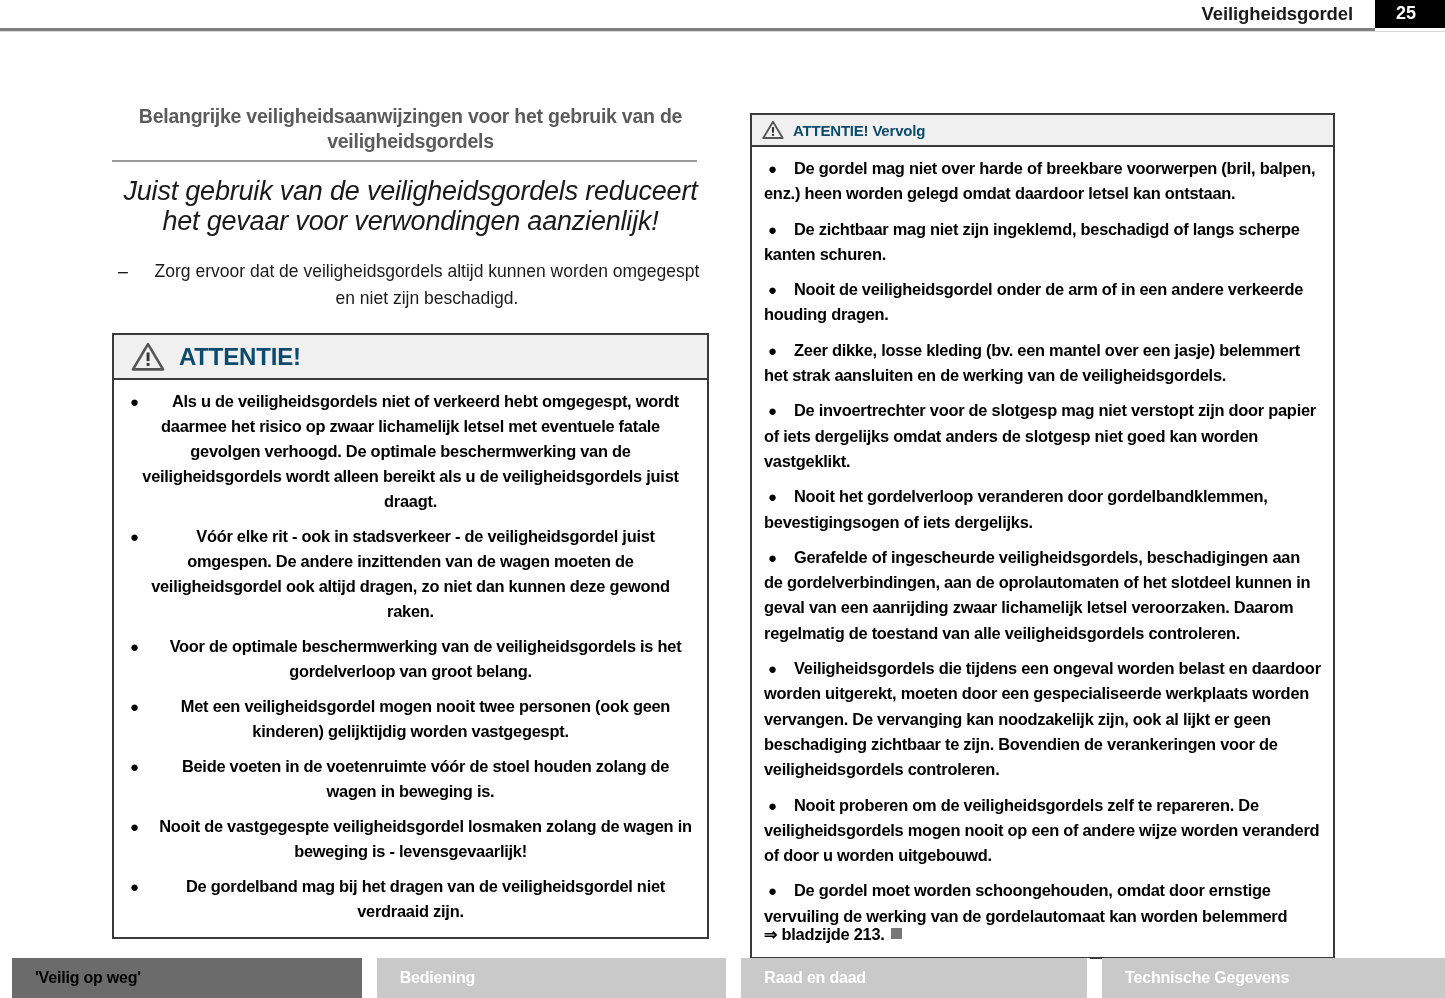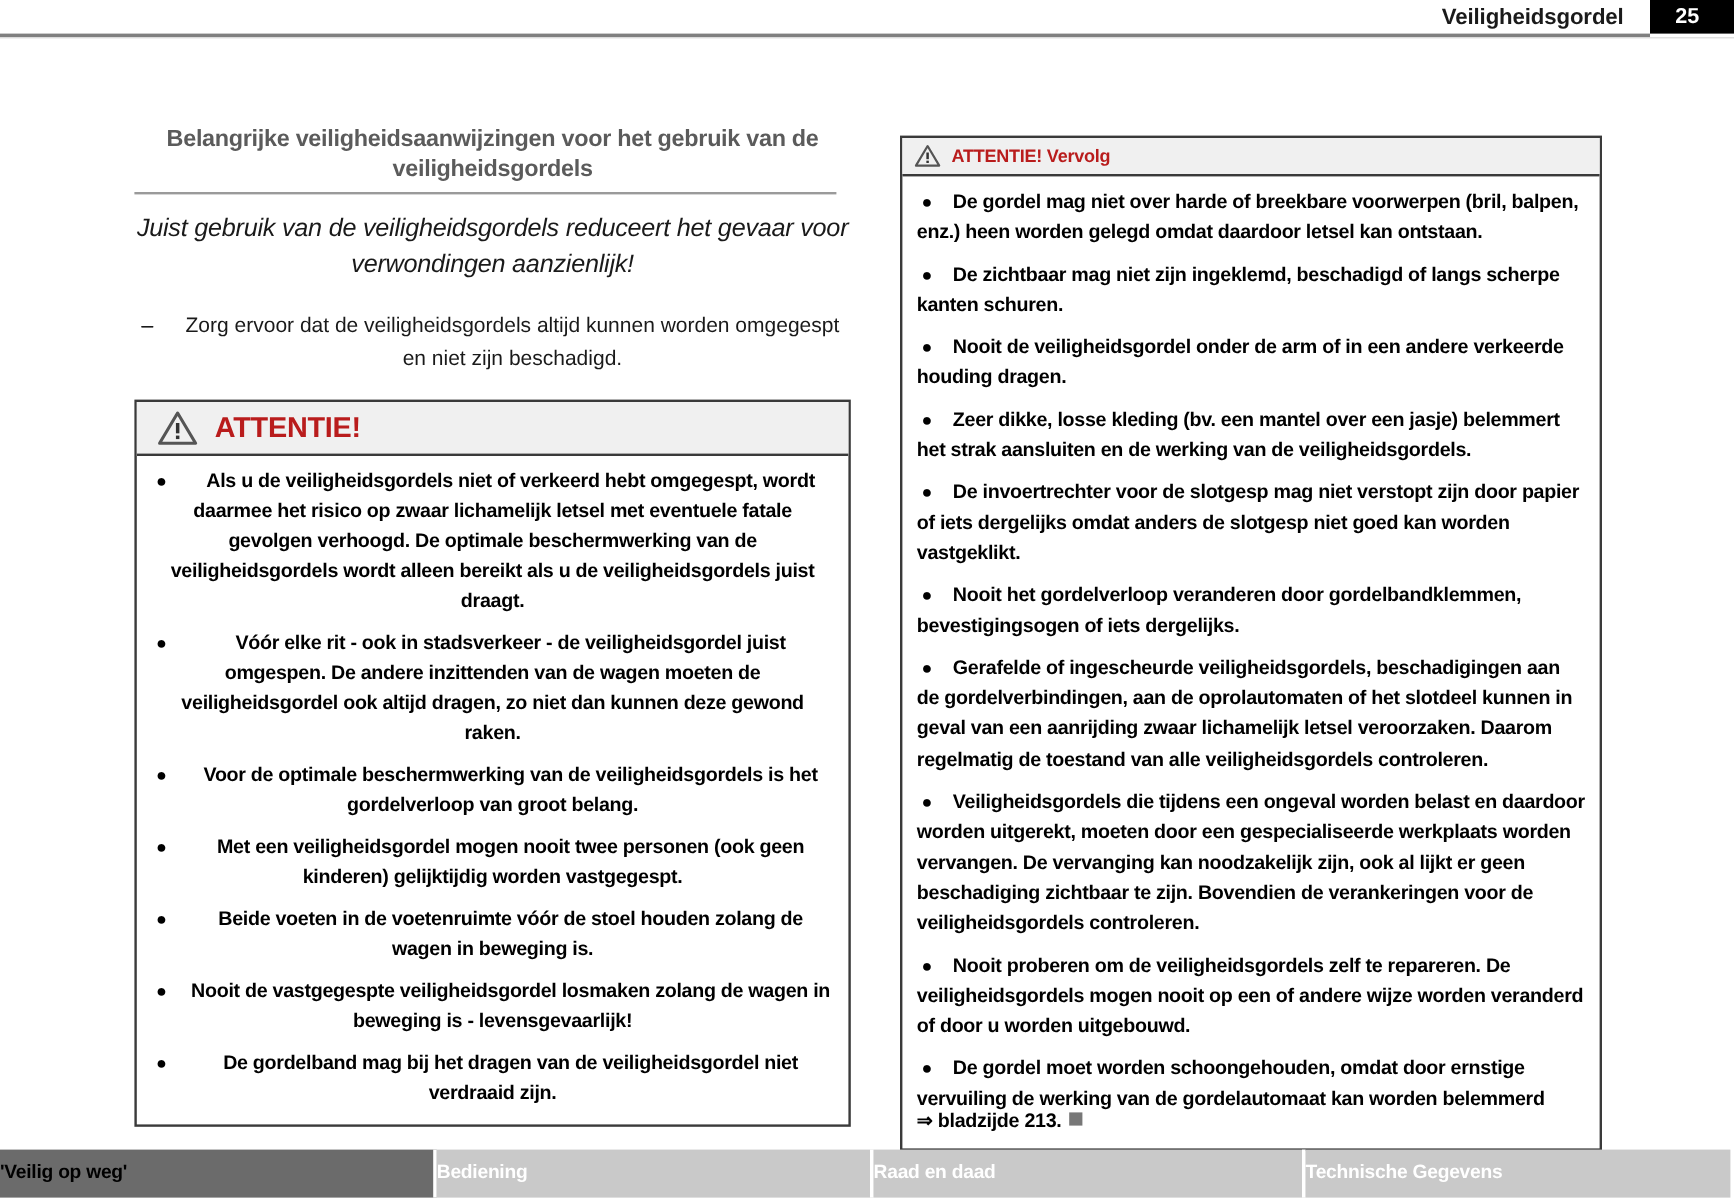--- a/index.html
+++ b/index.html
@@ -91,21 +91,21 @@
     margin: 0;
     padding: 0 0 6px 0;
   }
   #heading-rule {
     width: 585px;
     height: 2px;
     background: #9a9a9a;
     margin: 0 0 14px 0;
   }
   #intro-text {
-    font-size: 21px;
+    font-size: 27px;
     font-style: italic;
     line-height: 30px;
     color: #1a1a1a;
     letter-spacing: -0.2px;
     margin: 0 0 22px 0;
   }
 
   
   .dash-list { margin: 0; padding: 0; }
   .dash-item {
@@ -148,21 +148,21 @@
     height: 45px;
     padding: 0 0 0 17px;
   }
   #warn-head-right {
     height: 32px;
     padding: 0 0 0 10px;
   }
   .warn-tri { display: block; }
   .warn-head-label {
     font-weight: bold;
-    color: #b91c1c;
+    color: #0c4a6e;
     letter-spacing: -0.2px;
     white-space: nowrap;
   }
   #warn-head-left .warn-head-label {
     font-size: 24px;
     margin-left: 14px;
   }
   #warn-head-right .warn-head-label {
     font-size: 15px;
     margin-left: 9px;
@@ -222,22 +222,23 @@
     display: flex;
   }
   .footer-tab {
     height: 40px;
     box-sizing: border-box;
     display: flex;
     align-items: center;
     font-size: 16px;
     font-weight: bold;
     letter-spacing: -0.2px;
-    padding-left: 0;
+    padding-left: 23px;
     border-right: 3px solid #ffffff;
+    margin-left: 12px;
   }
   .footer-tab.active {
     background: #6b6b6b;
     color: #000000;
   }
   .footer-tab.inactive {
     background: #c9c9c9;
     color: #ffffff;
   }
 </style>

